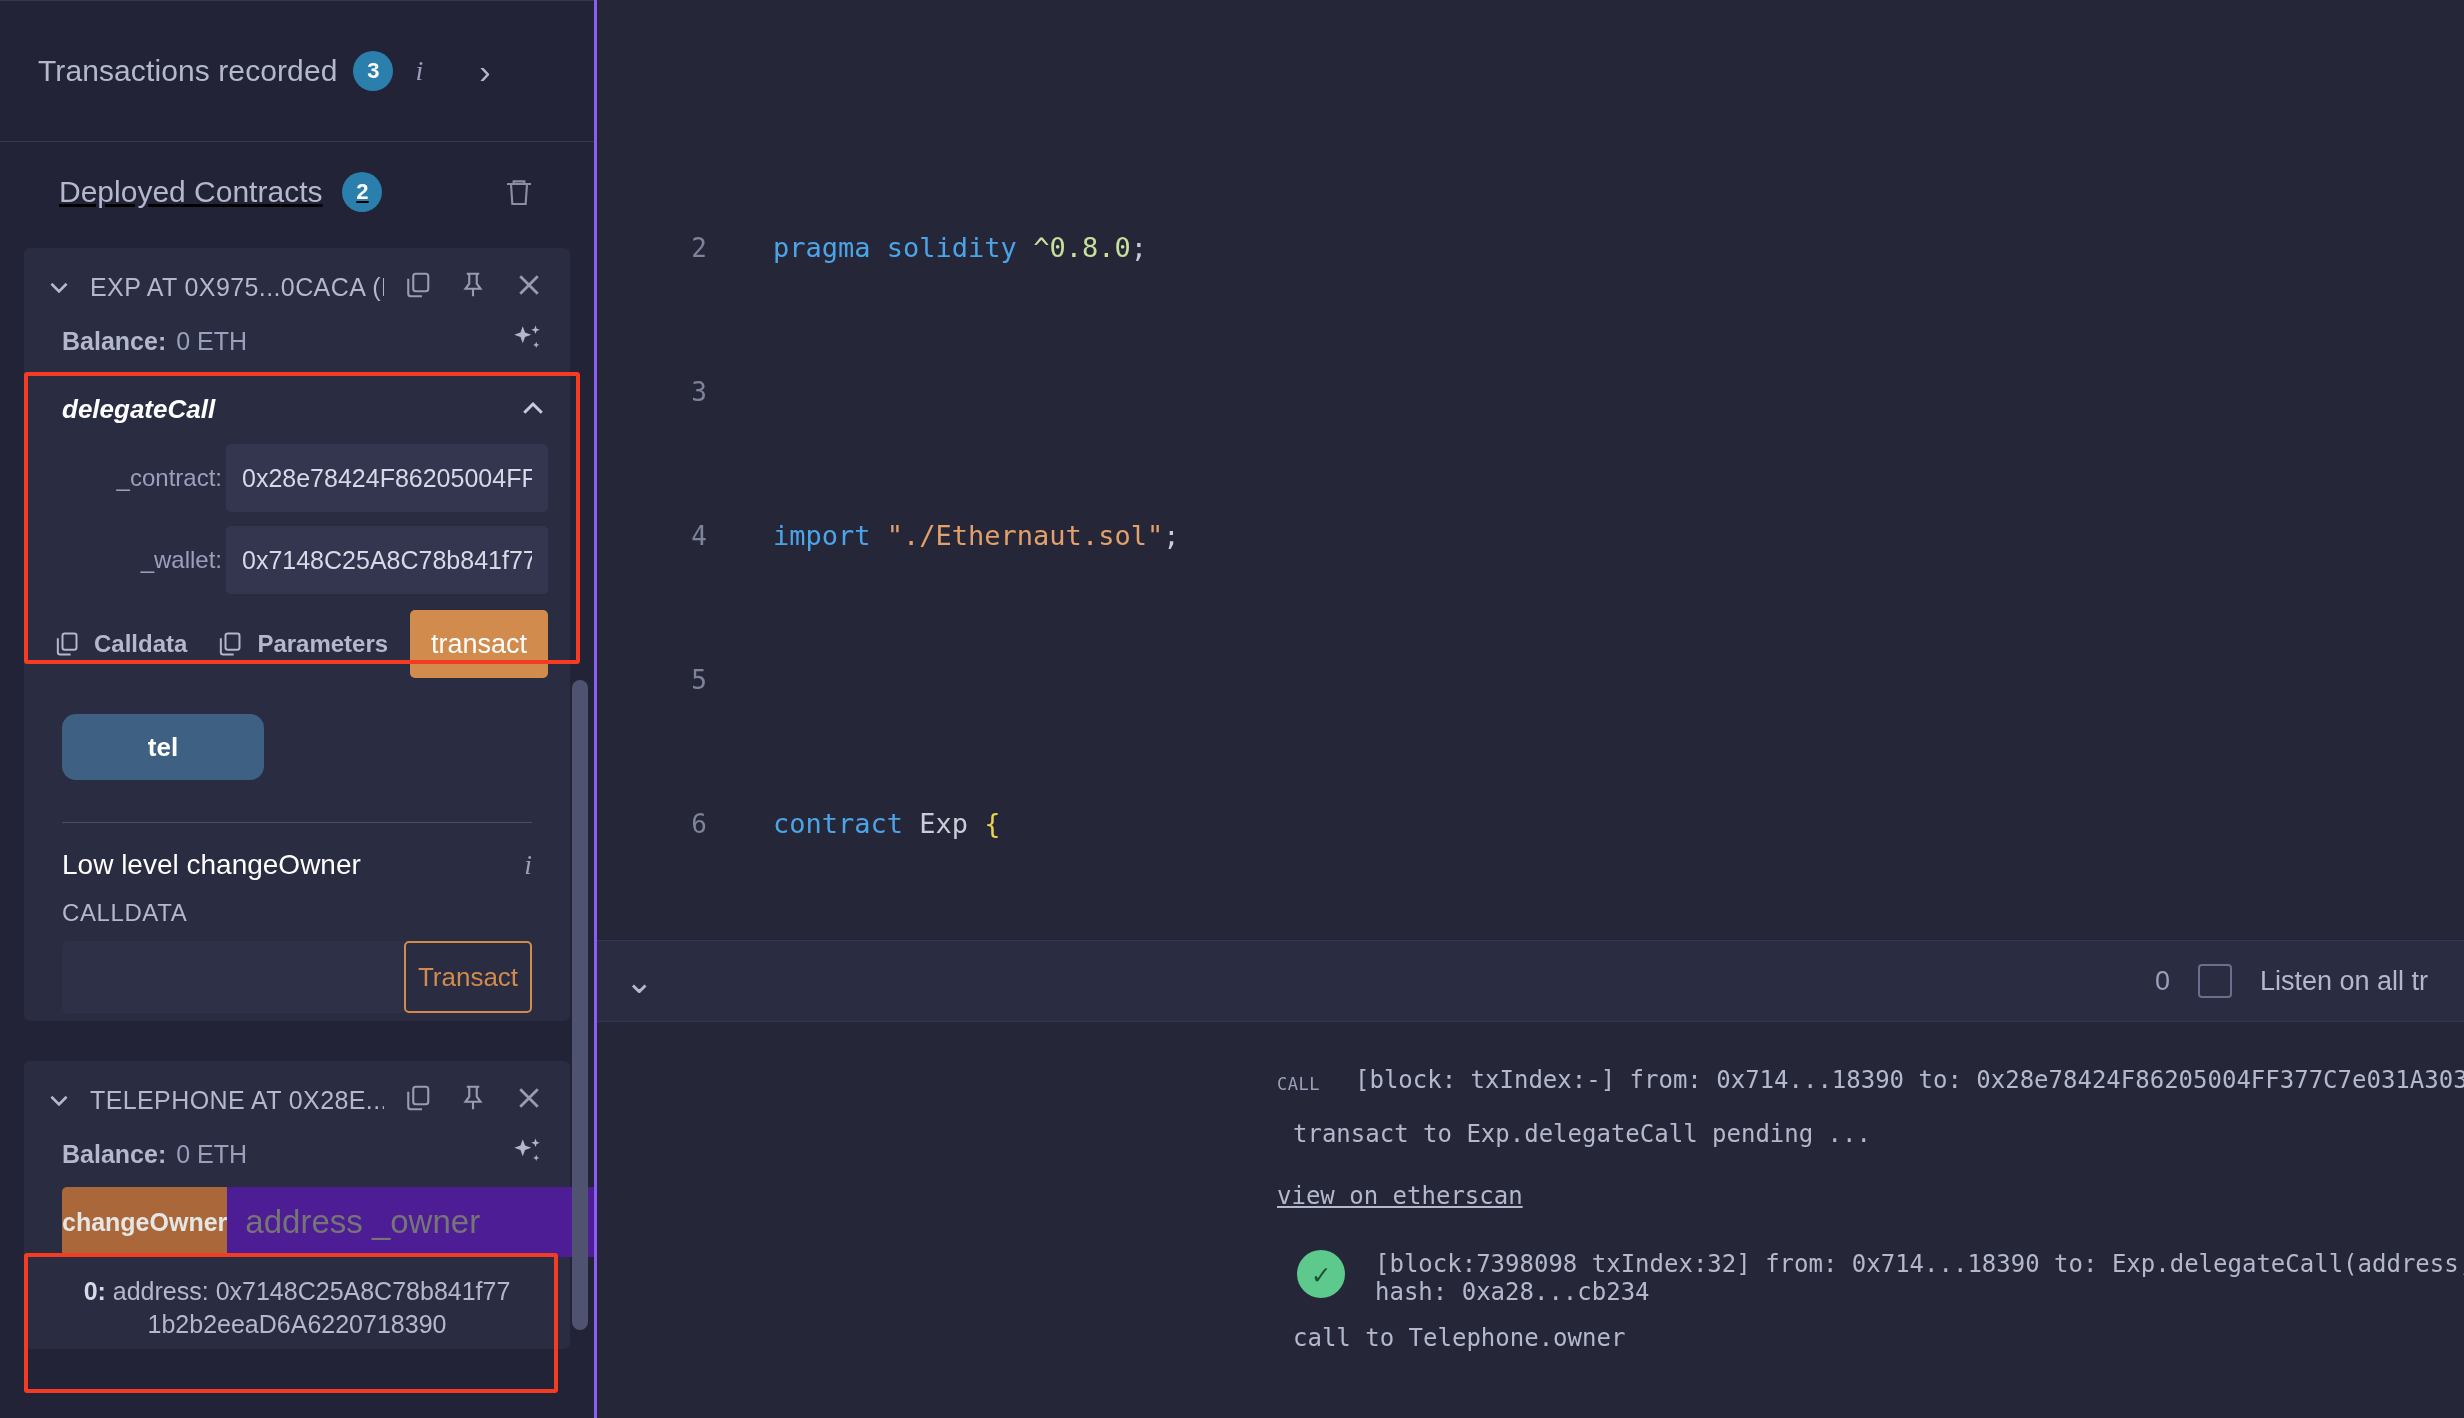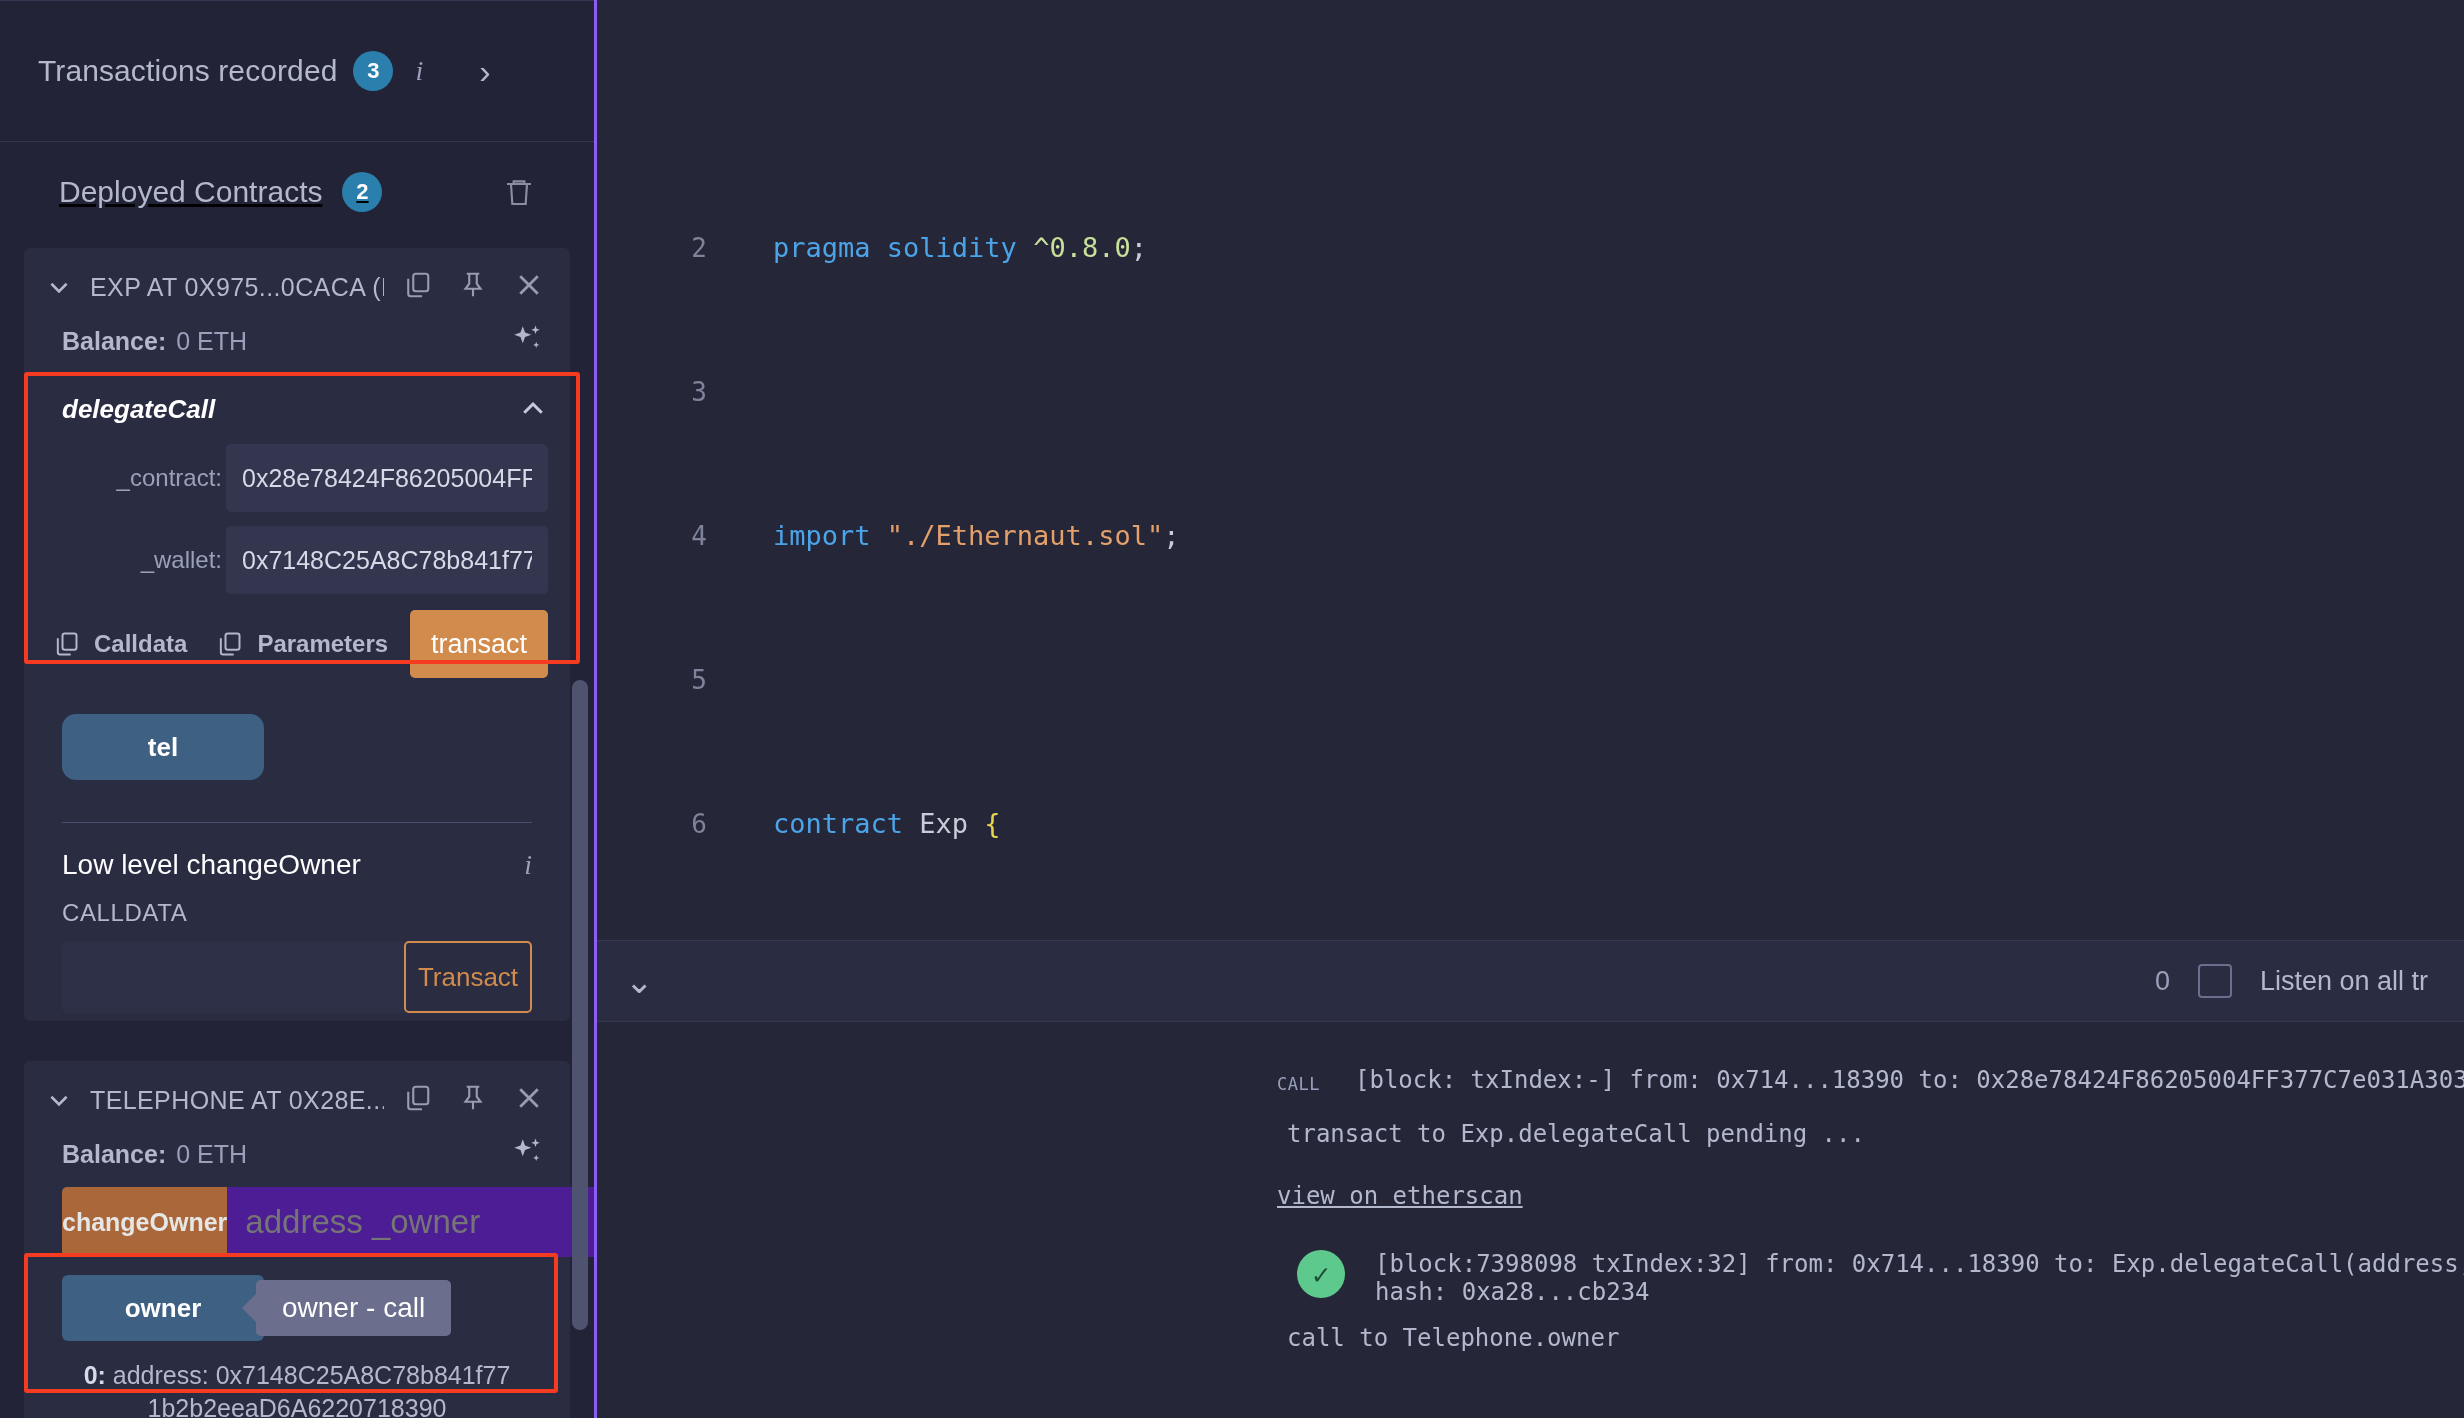--- a/index.html
+++ b/index.html
@@ -246,21 +246,21 @@
   .log-tag {
     font-size: 17px; color: #9aa0bb; width: 78px; flex: 0 0 78px;
     padding-top: 8px; letter-spacing: .5px;
   }
   .log-ok {
     width: 48px; height: 48px; flex: 0 0 48px; border-radius: 24px;
     background: #5ec98d; color: #1e4f34;
     display: flex; align-items: center; justify-content: center;
     font-size: 28px; margin-right: 30px;
   }
-  .log-plain { padding: 0 0 0 680px; margin: 26px 10px; }
+  .log-plain { padding: 0 0 0 680px; margin: 26px 16px; }
   .log-link {
     padding: 0 0 0 680px; margin: 34px 0 40px 0;
     color: #b4b8cd; text-decoration: underline;
   }
 </style>
 </head>
 <body>
 
 <div class="app">
 
@@ -424,24 +424,20 @@
       <div class="fn-inline-row">
         <button class="orange-btn">changeOwner</button>
         <input class="inline-input" type="text" placeholder="address _owner" style="">
         <span class="inline-chev">
           <svg viewBox="0 0 24 24" width="30" height="30" fill="none" stroke="#b4b8cd" stroke-width="2.2">
               <path d="M5 9l7 7 7-7"></path>
             </svg>
         </span>
       </div>
 
-      <div style="display:flex;align-items:center;margin:18px 0 0 38px;">
-        <button class="blue-btn">owner</button>
-        <span class="tooltip-call">owner - call</span>
-      </div>
 
       <div class="result-line">
         <b>0:</b>
         <span>address:</span>
         <span>0x7148C25A8C78b841f77</span><br>
         <span>1b2b2eeaD6A6220718390</span>
       </div>
 
     </div>
 

